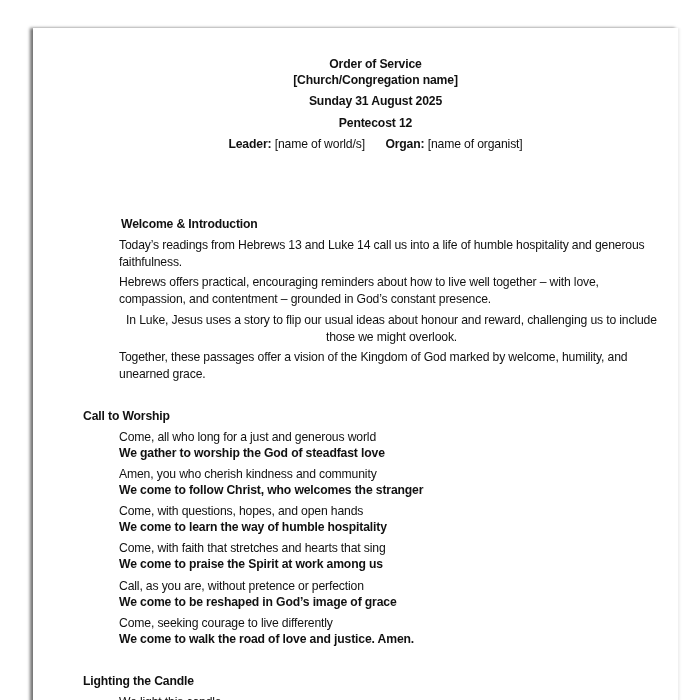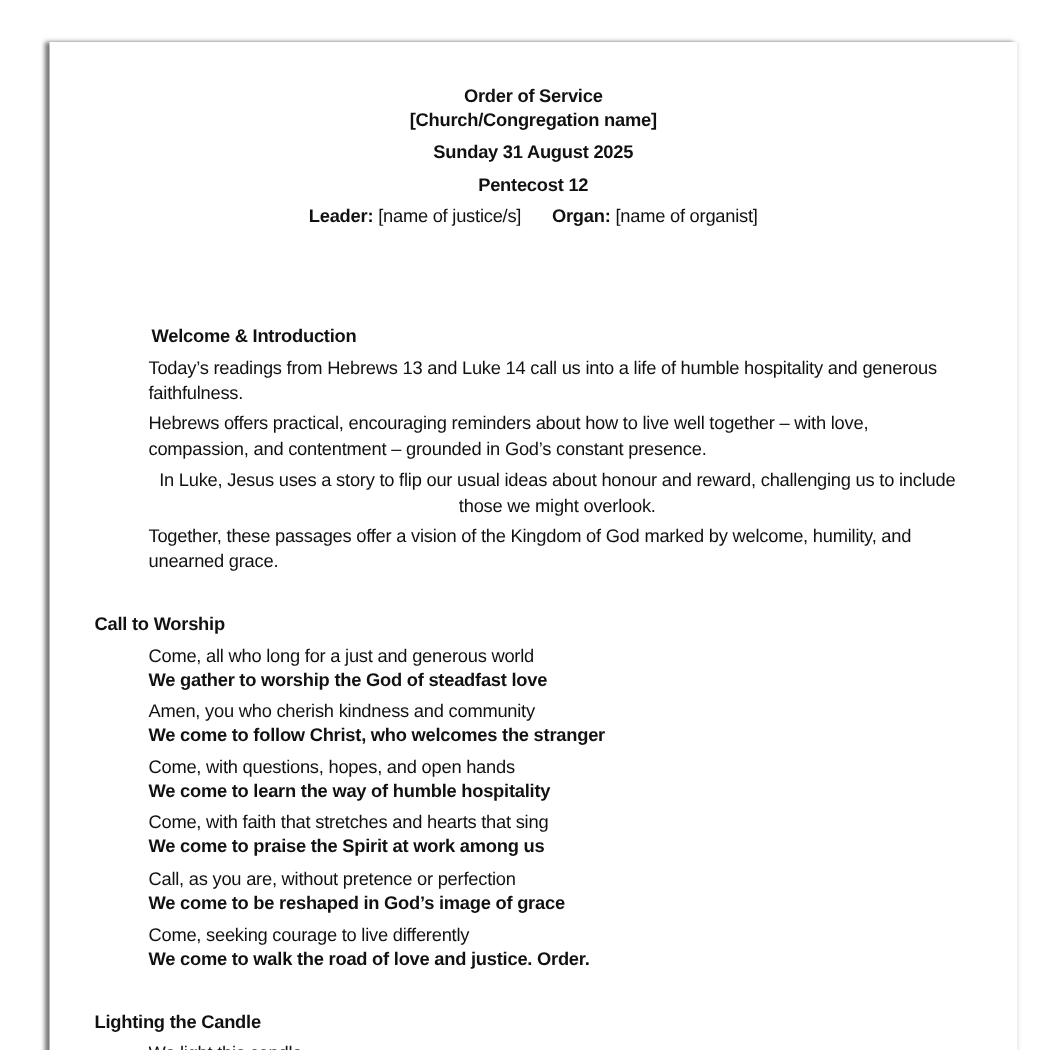--- a/index.html
+++ b/index.html
@@ -6,39 +6,39 @@
   body {
     width: 700px; height: 700px; overflow: hidden; background: #ffffff;
     font-family: "Liberation Sans", sans-serif; color: #111;
     position: relative;
   }
   .page {
     position: absolute; left: 33px; top: 28px; width: 645px; height: 700px;
     background: #fff;
     box-shadow: -3px 0 3px rgba(0,0,0,0.55), 2px 0 2px rgba(0,0,0,0.06);
   }
-  .txt { position: absolute; font-size: 12.2px; line-height: 16px; white-space: nowrap; letter-spacing: -0.15px; }
+  .txt { position: absolute; font-size: 12.2px; line-height: 16px; white-space: nowrap; letter-spacing: -0.15px; padding-left: 20px; }
   .b { font-weight: bold; }
   .center { left: 0; width: 100%; text-align: center; }
   .h { left: 30px; font-weight: bold; }
   .p { left: 66px; white-space: normal; width: 545px; line-height: 16.5px; }
   .clip { overflow: hidden; height: 6px; }
 </style>
 </head>
 <body>
 
 <div class="page">
 
   <div class="txt center b" style="top:28px;">Order of Service</div>
   <div class="txt center b" style="top:44px;">[Church/Congregation name]</div>
   <div class="txt center b" style="top:65px;">Sunday 31 August 2025</div>
   <div class="txt center b" style="top:87px;">Pentecost 12</div>
   <div class="txt center" style="top:108px;">
     <span class="b">Leader:</span>
-    <span>[name of justice/s]</span>
+    <span>[name of world/s]</span>
     <span style="display:inline-block;width:14px;"></span>
     <span class="b">Organ:</span>
     <span>[name of organist]</span>
   </div>
 
   <div class="txt h" style="top:188px;margin-left:38px;">Welcome &amp; Introduction</div>
   <div class="txt p" style="top:209px;">Today’s readings from Hebrews 13 and Luke 14 call us into a life of humble hospitality and generous faithfulness.</div>
   <div class="txt p" style="top:246px;">Hebrews offers practical, encouraging reminders about how to live well together – with love, compassion, and contentment – grounded in God’s constant presence.</div>
   <div class="txt p" style="top:284px;text-align:center;">In Luke, Jesus uses a story to flip our usual ideas about honour and reward, challenging us to include those we might overlook.</div>
   <div class="txt p" style="top:321px;">Together, these passages offer a vision of the Kingdom of God marked by welcome, humility, and unearned grace.</div>
@@ -54,20 +54,20 @@
   <div class="txt b" style="left:66px;top:454px;">We come to follow Christ, who welcomes the stranger</div>
   <div class="txt b" style="left:66px;top:491px;text-align:center;">We come to learn the way of humble hospitality</div>
 
   <div class="txt" style="left:66px;top:512px;">Come, with faith that stretches and hearts that sing</div>
   <div class="txt b" style="left:66px;top:528px;">We come to praise the Spirit at work among us</div>
 
   <div class="txt" style="left:66px;top:550px;">Call, as you are, without pretence or perfection</div>
   <div class="txt b" style="left:66px;top:566px;">We come to be reshaped in God’s image of grace</div>
 
   <div class="txt" style="left:66px;top:587px;">Come, seeking courage to live differently</div>
-  <div class="txt b" style="left:66px;top:603px;">We come to walk the road of love and justice. Order.</div>
+  <div class="txt b" style="left:66px;top:603px;">We come to walk the road of love and justice. Amen.</div>
 
   <div class="txt h" style="top:645px;text-align:right;">Lighting the Candle</div>
   <div class="txt clip" style="left:66px;top:666px;">
     <span>We light this candle</span>
   </div>
 
 </div>
 
 </body></html>

